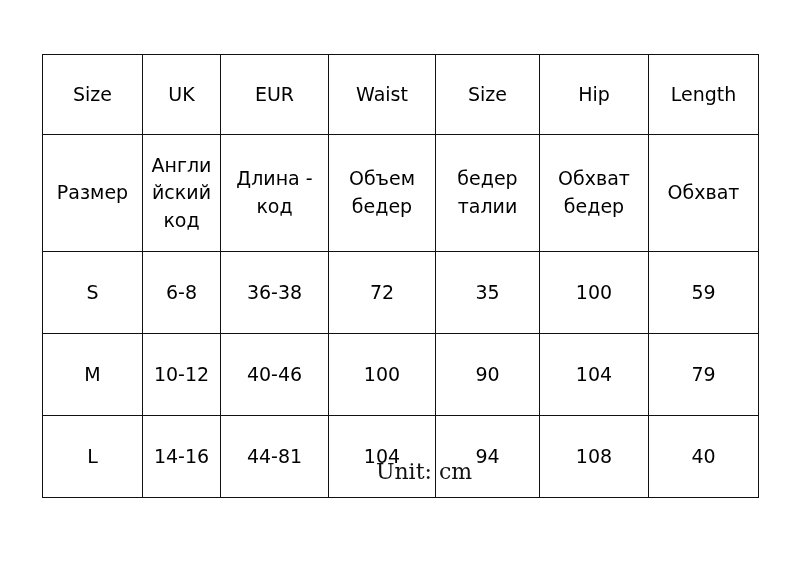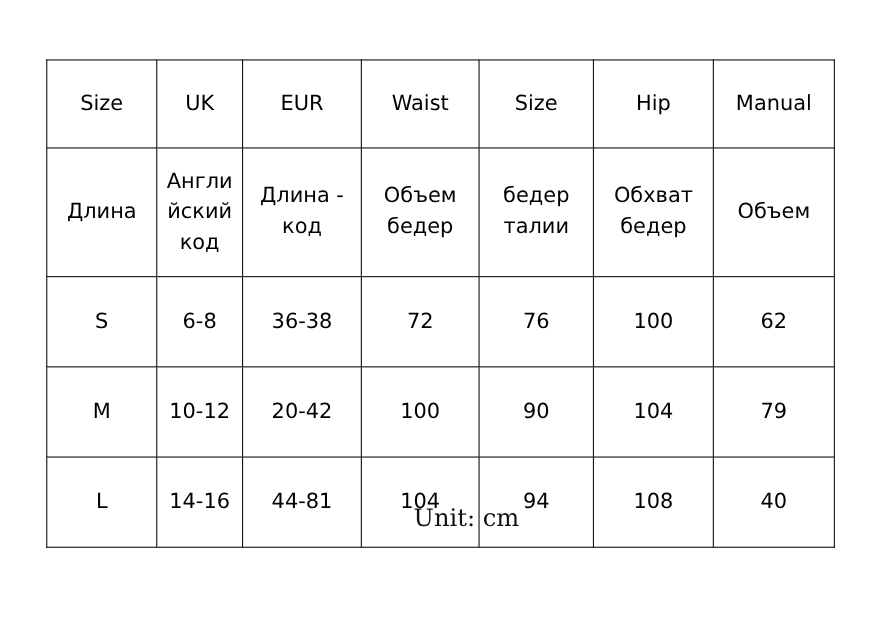--- a/index.html
+++ b/index.html
@@ -96,44 +96,44 @@
           <col class="c6">
       </colgroup>
       <tbody>
         <tr class="head-en">
           <td>Size</td>
           <td>UK</td>
           <td>EUR</td>
           <td>Waist</td>
           <td>Size</td>
           <td>Hip</td>
-          <td>Manual</td>
+          <td>Length</td>
         </tr>
         <tr class="head-ru">
-          <td>Длина</td>
+          <td>Размер</td>
           <td>Английский код</td>
           <td>Длина - код</td>
           <td>Объем бедер</td>
           <td>бедер талии</td>
           <td>Обхват бедер</td>
-          <td>Объем</td>
+          <td>Обхват</td>
         </tr>
         <tr class="data-row">
           <td>S</td>
           <td>6-8</td>
           <td>36-38</td>
           <td>72</td>
-          <td>76</td>
+          <td>35</td>
           <td>100</td>
-          <td>62</td>
+          <td>59</td>
         </tr>
         <tr class="data-row">
           <td>M</td>
           <td>10-12</td>
-          <td>20-42</td>
+          <td>40-46</td>
           <td>100</td>
           <td>90</td>
           <td>104</td>
           <td>79</td>
         </tr>
         <tr class="data-row">
           <td>L</td>
           <td>14-16</td>
           <td>44-81</td>
           <td>104</td>

